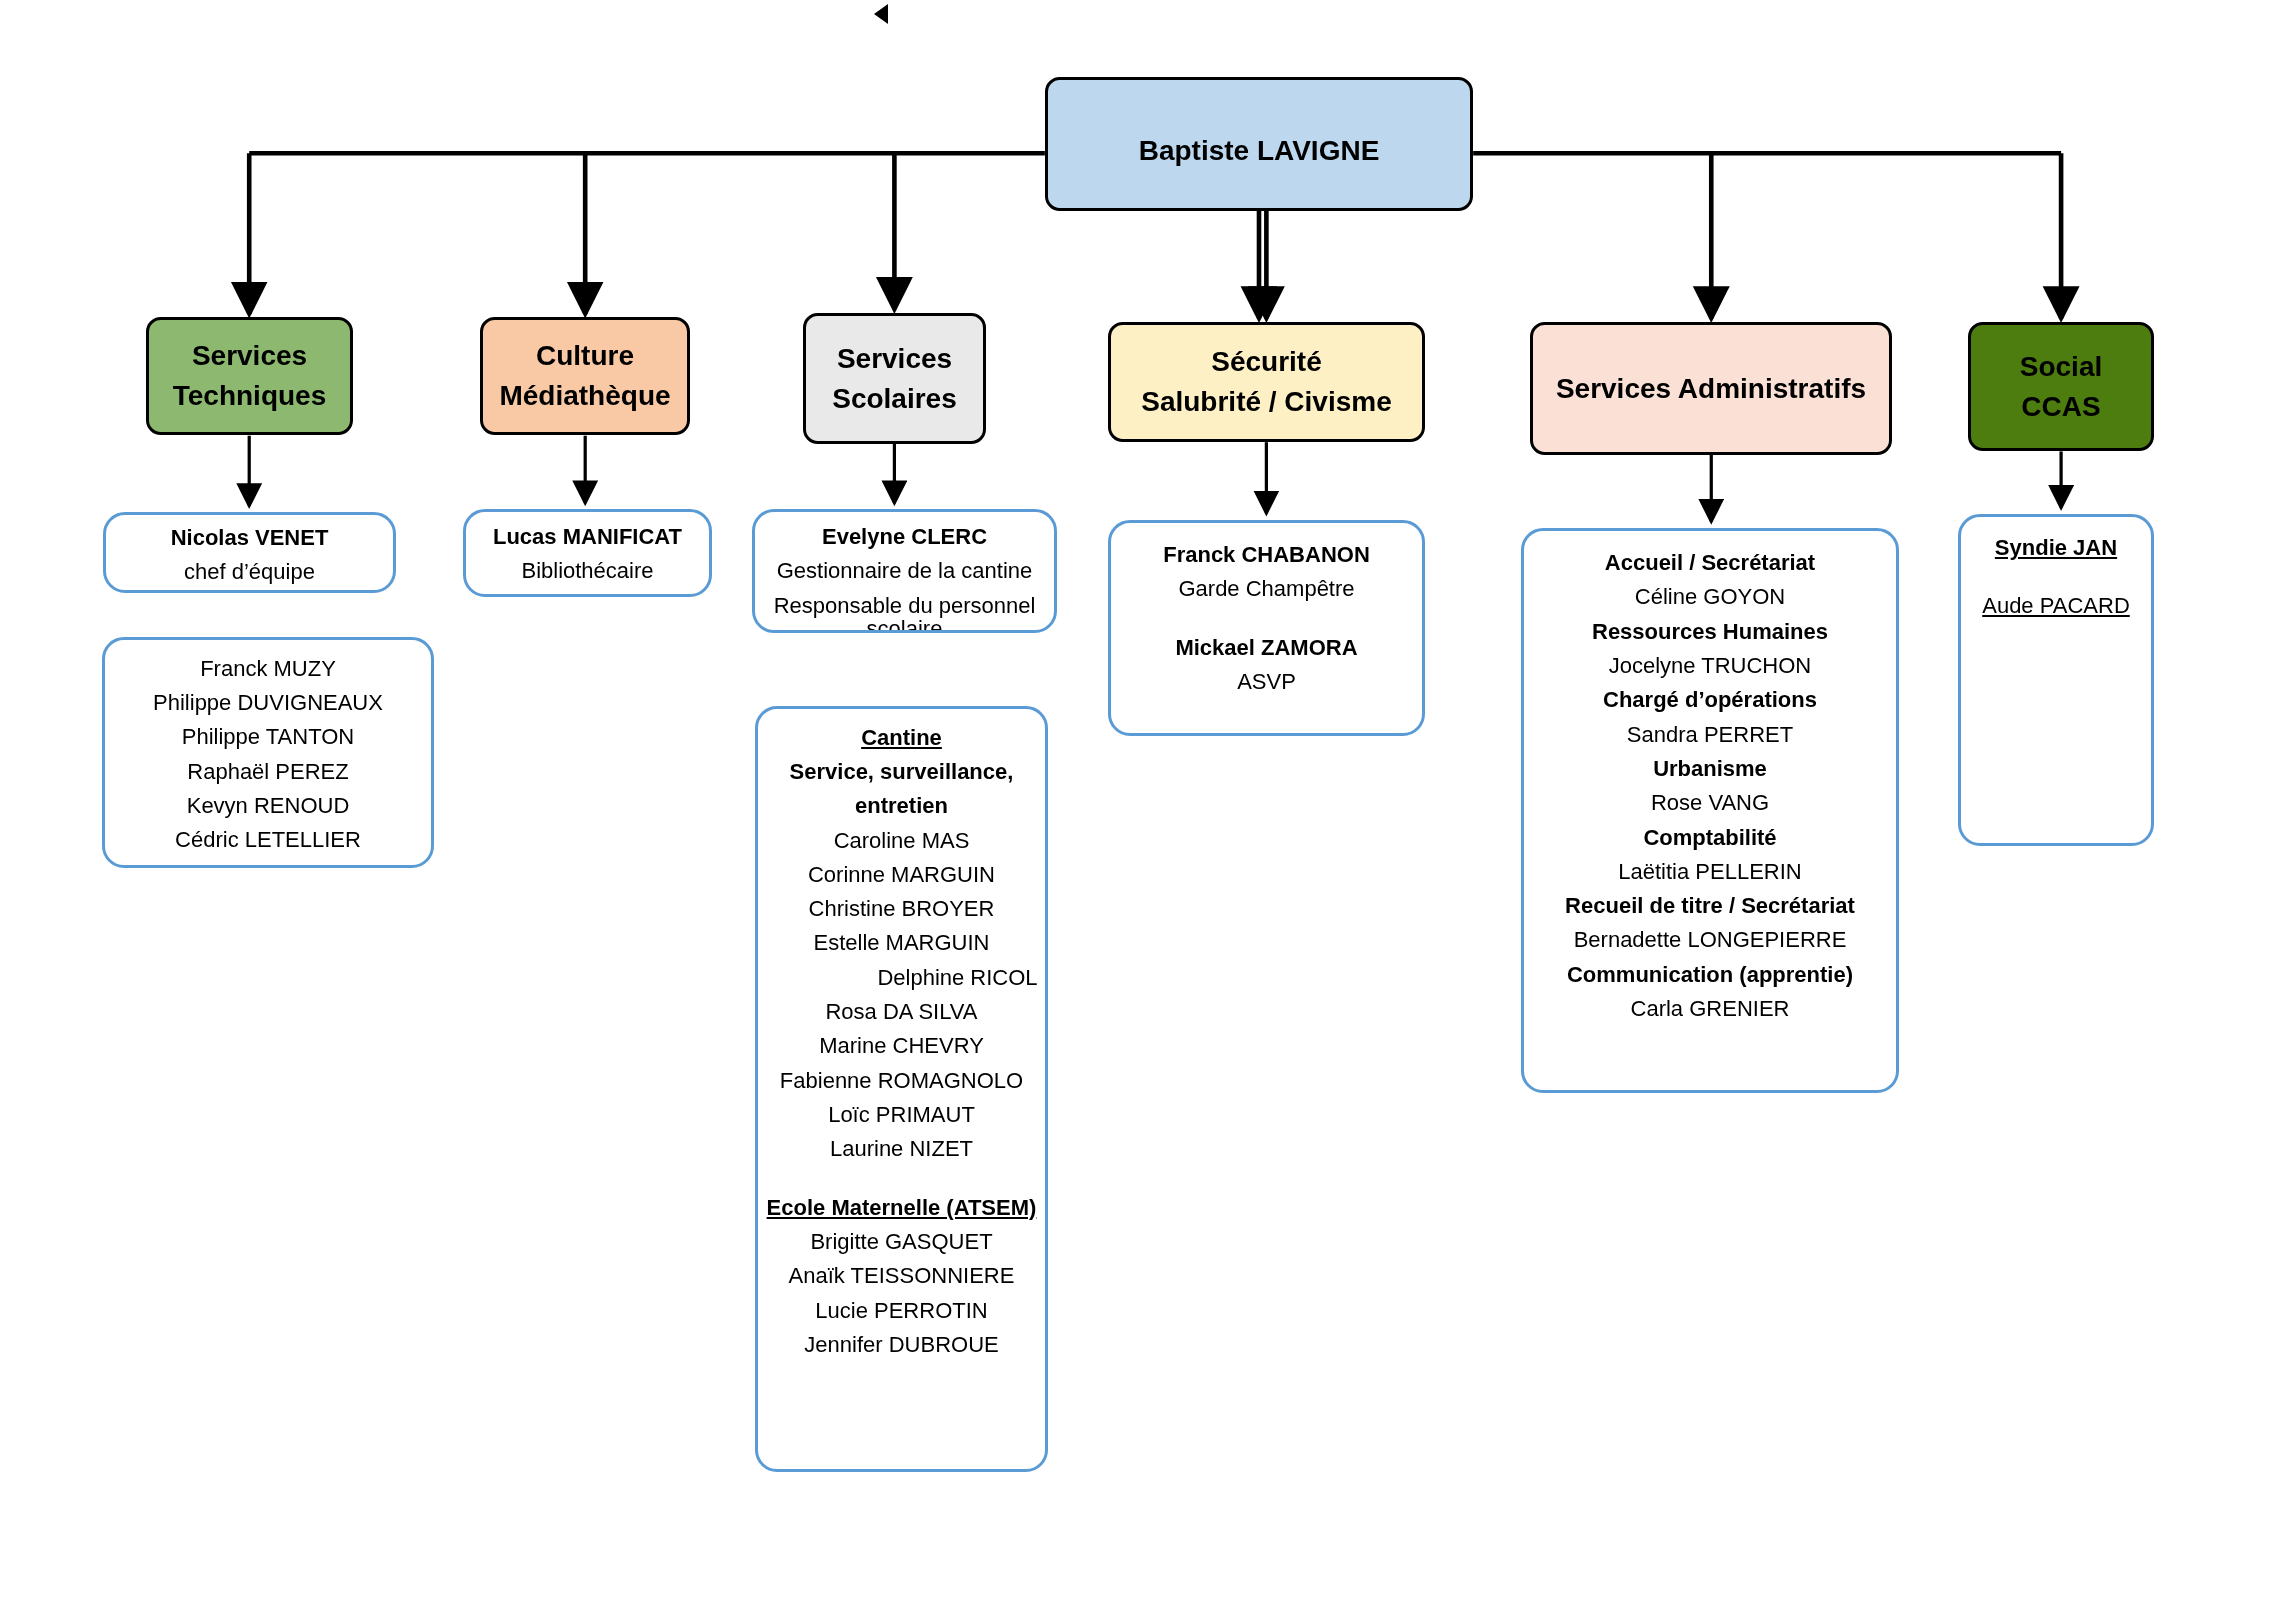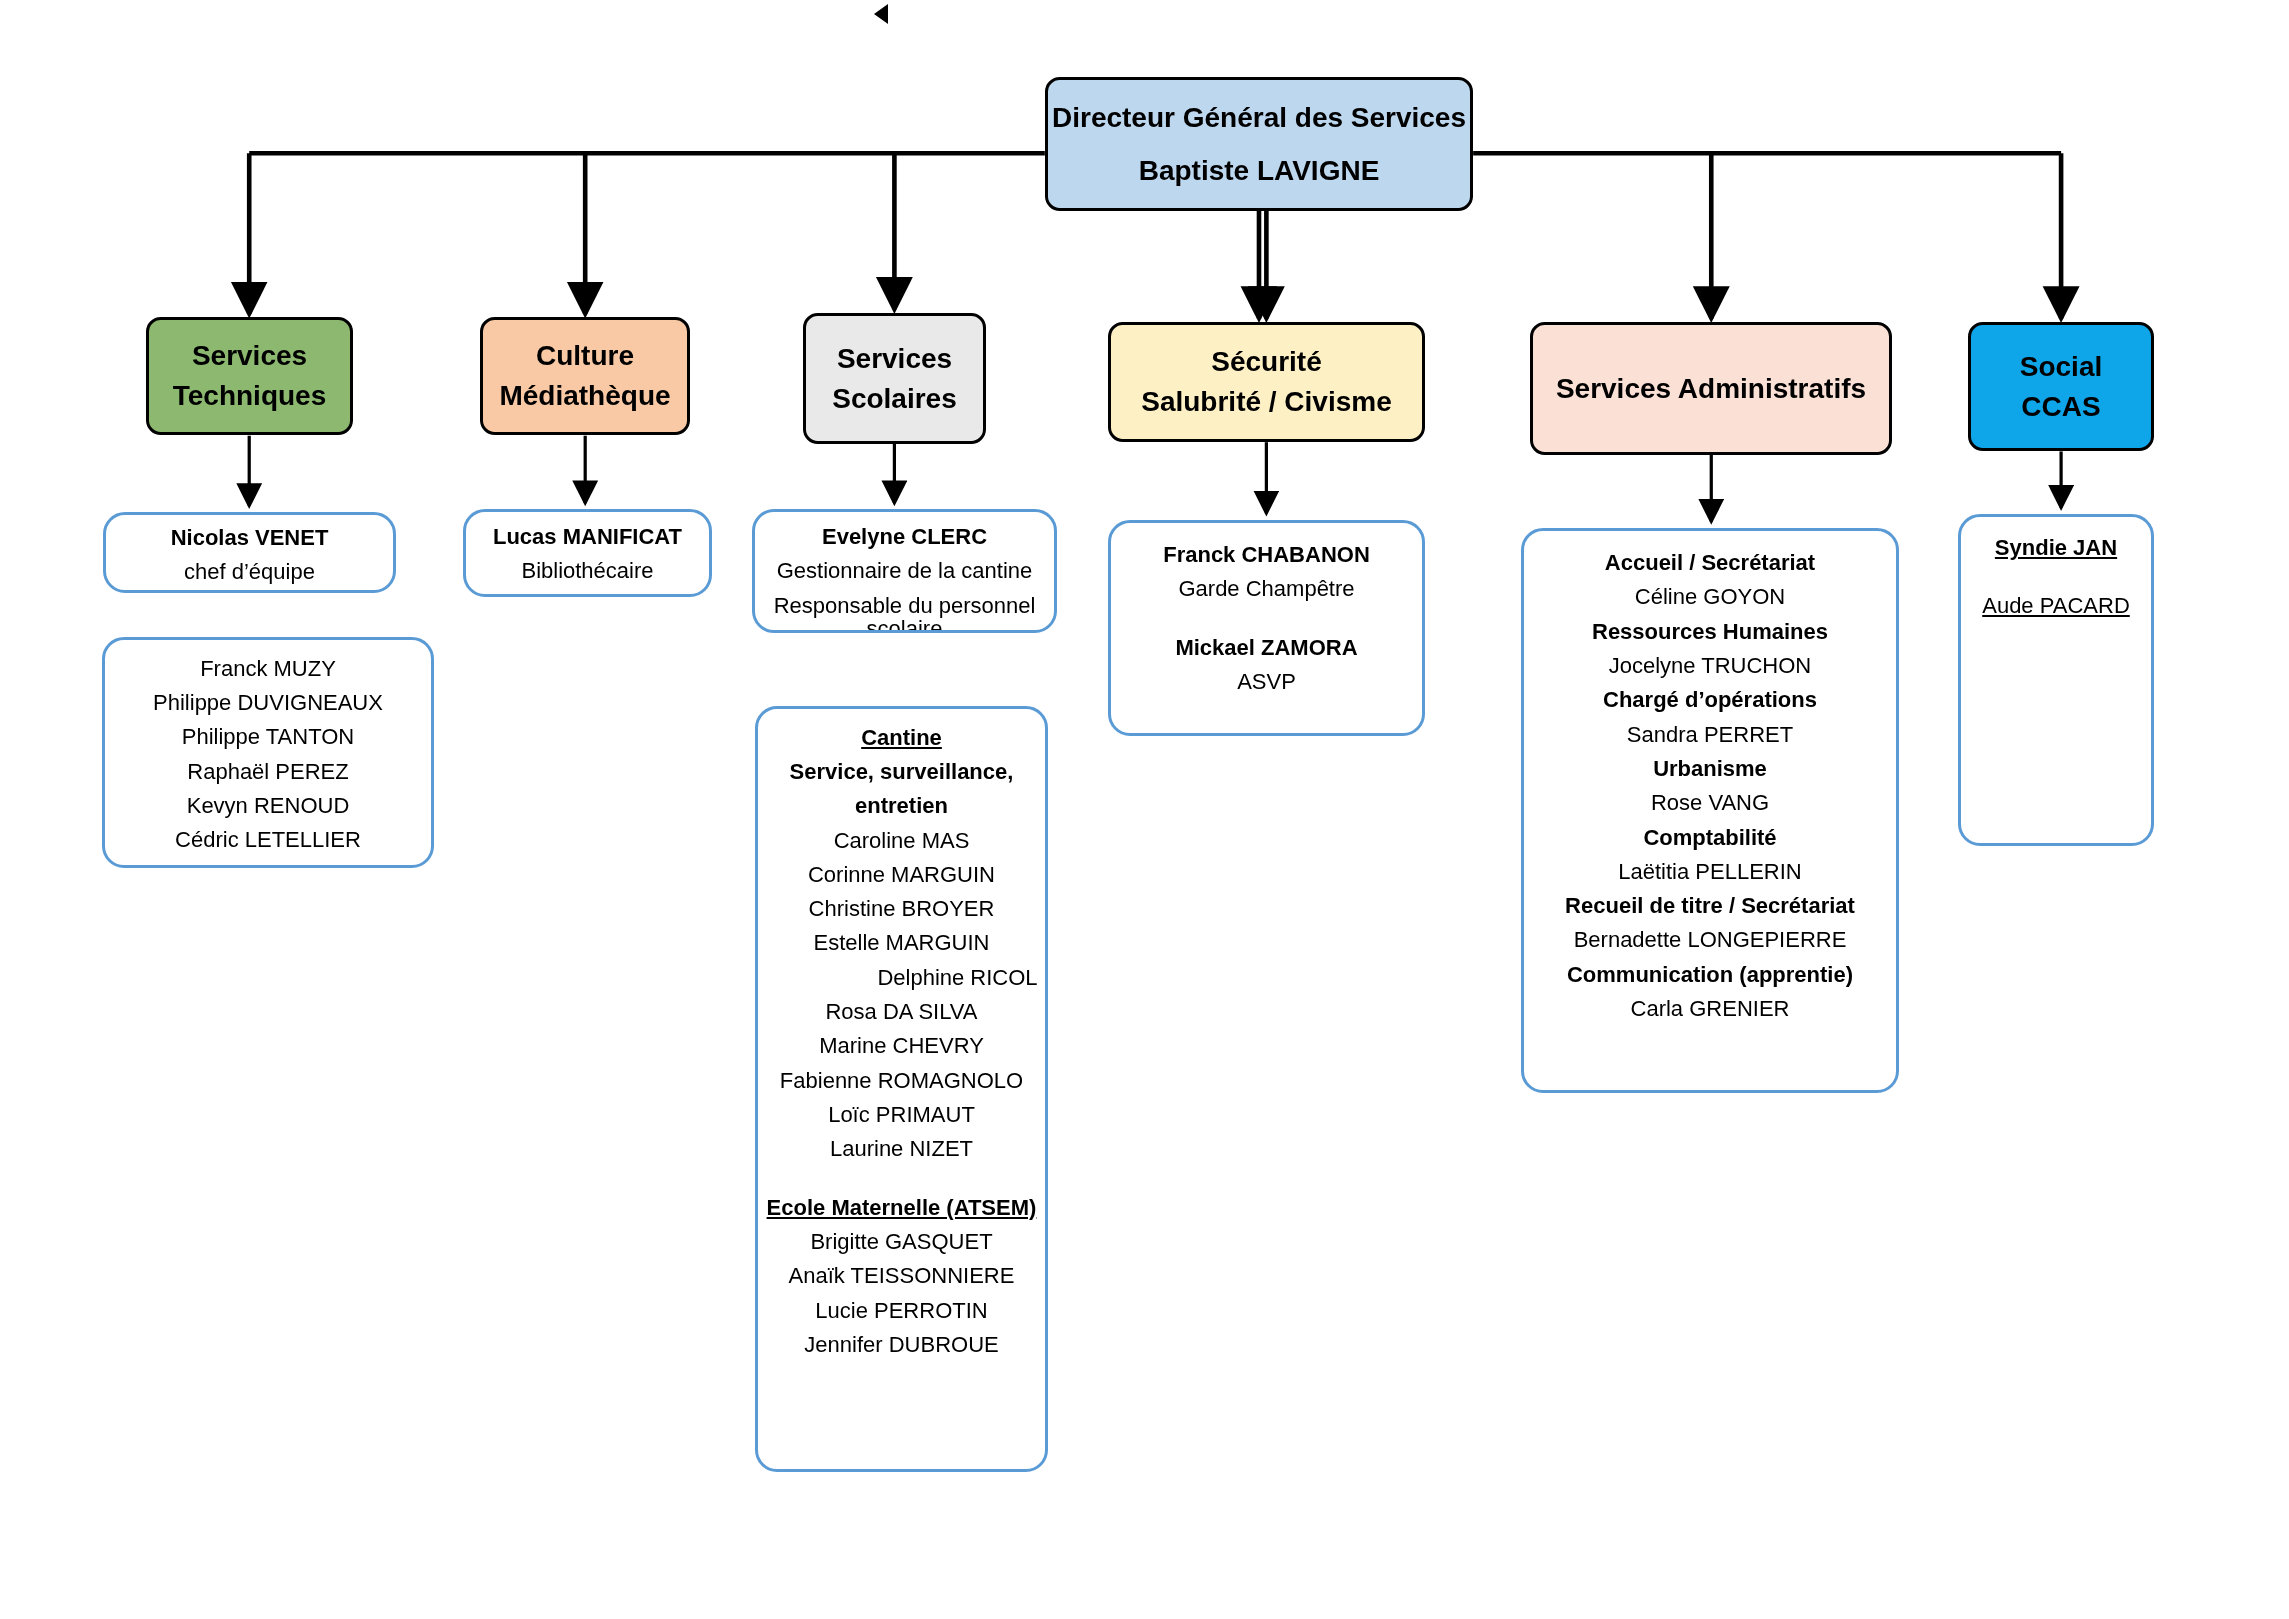--- a/index.html
+++ b/index.html
@@ -110,21 +110,20 @@
         <path d="M 270 472 V 548" marker-end="url(#arrowThin)"></path>
         <path d="M 634 472 V 545" marker-end="url(#arrowThin)"></path>
         <path d="M 969 481 V 545" marker-end="url(#arrowThin)"></path>
         <path d="M 1372 479 V 556" marker-end="url(#arrowThin)"></path>
         <path d="M 1854 487 V 565" marker-end="url(#arrowThin)"></path>
         <path d="M 2233 489 V 550" marker-end="url(#arrowThin)"></path>
       </g>
   </svg>
 
   <div class="dept-box" id="root-box" style="left: 1045px; top: 77px; width: 428px; height: 134px; background: rgb(189, 215, 238);">
-    <span class="line">Directeur Général des Services</span>
     <span class="line" style="margin-top:13px">Baptiste LAVIGNE</span>
   </div>
 
   <div id="dept-layer">
       <div class="dept-box" style="left: 146px; top: 317px; width: 207px; height: 118px; background: rgb(140, 185, 111);">
         <span class="line">Services</span>
         <span class="line">Techniques</span>
       </div>
       <div class="dept-box" style="left: 480px; top: 317px; width: 210px; height: 118px; background: rgb(248, 201, 164);">
         <span class="line">Culture</span>
@@ -134,21 +133,21 @@
         <span class="line">Services</span>
         <span class="line">Scolaires</span>
       </div>
       <div class="dept-box" style="left: 1108px; top: 322px; width: 317px; height: 120px; background: rgb(253, 240, 196);">
         <span class="line">Sécurité</span>
         <span class="line">Salubrité / Civisme</span>
       </div>
       <div class="dept-box" style="left: 1530px; top: 322px; width: 362px; height: 133px; background: rgb(251, 224, 213);">
         <span class="line">Services Administratifs</span>
       </div>
-      <div class="dept-box" style="left: 1968px; top: 322px; width: 186px; height: 129px; background: #0ea5e9;">
+      <div class="dept-box" style="left: 1968px; top: 322px; width: 186px; height: 129px; background: #4d7c0f;">
         <span class="line">Social</span>
         <span class="line">CCAS</span>
       </div>
     </div>
   <div id="staff-layer">
       <div class="staff-box" style="left: 103px; top: 512px; width: 293px; height: 81px; padding-top: 11px; padding-left: 7.4px; padding-right: 7.4px;">
         <div class="row b" style="margin-bottom: 11px;">Nicolas VENET</div>
         <div class="row" style="margin-bottom: 11px;">chef d’équipe</div>
       </div>
       <div class="staff-box" style="left: 102px; top: 637px; width: 332px; height: 231px; padding-top: 16.6px; padding-left: 7.4px; padding-right: 7.4px;">

